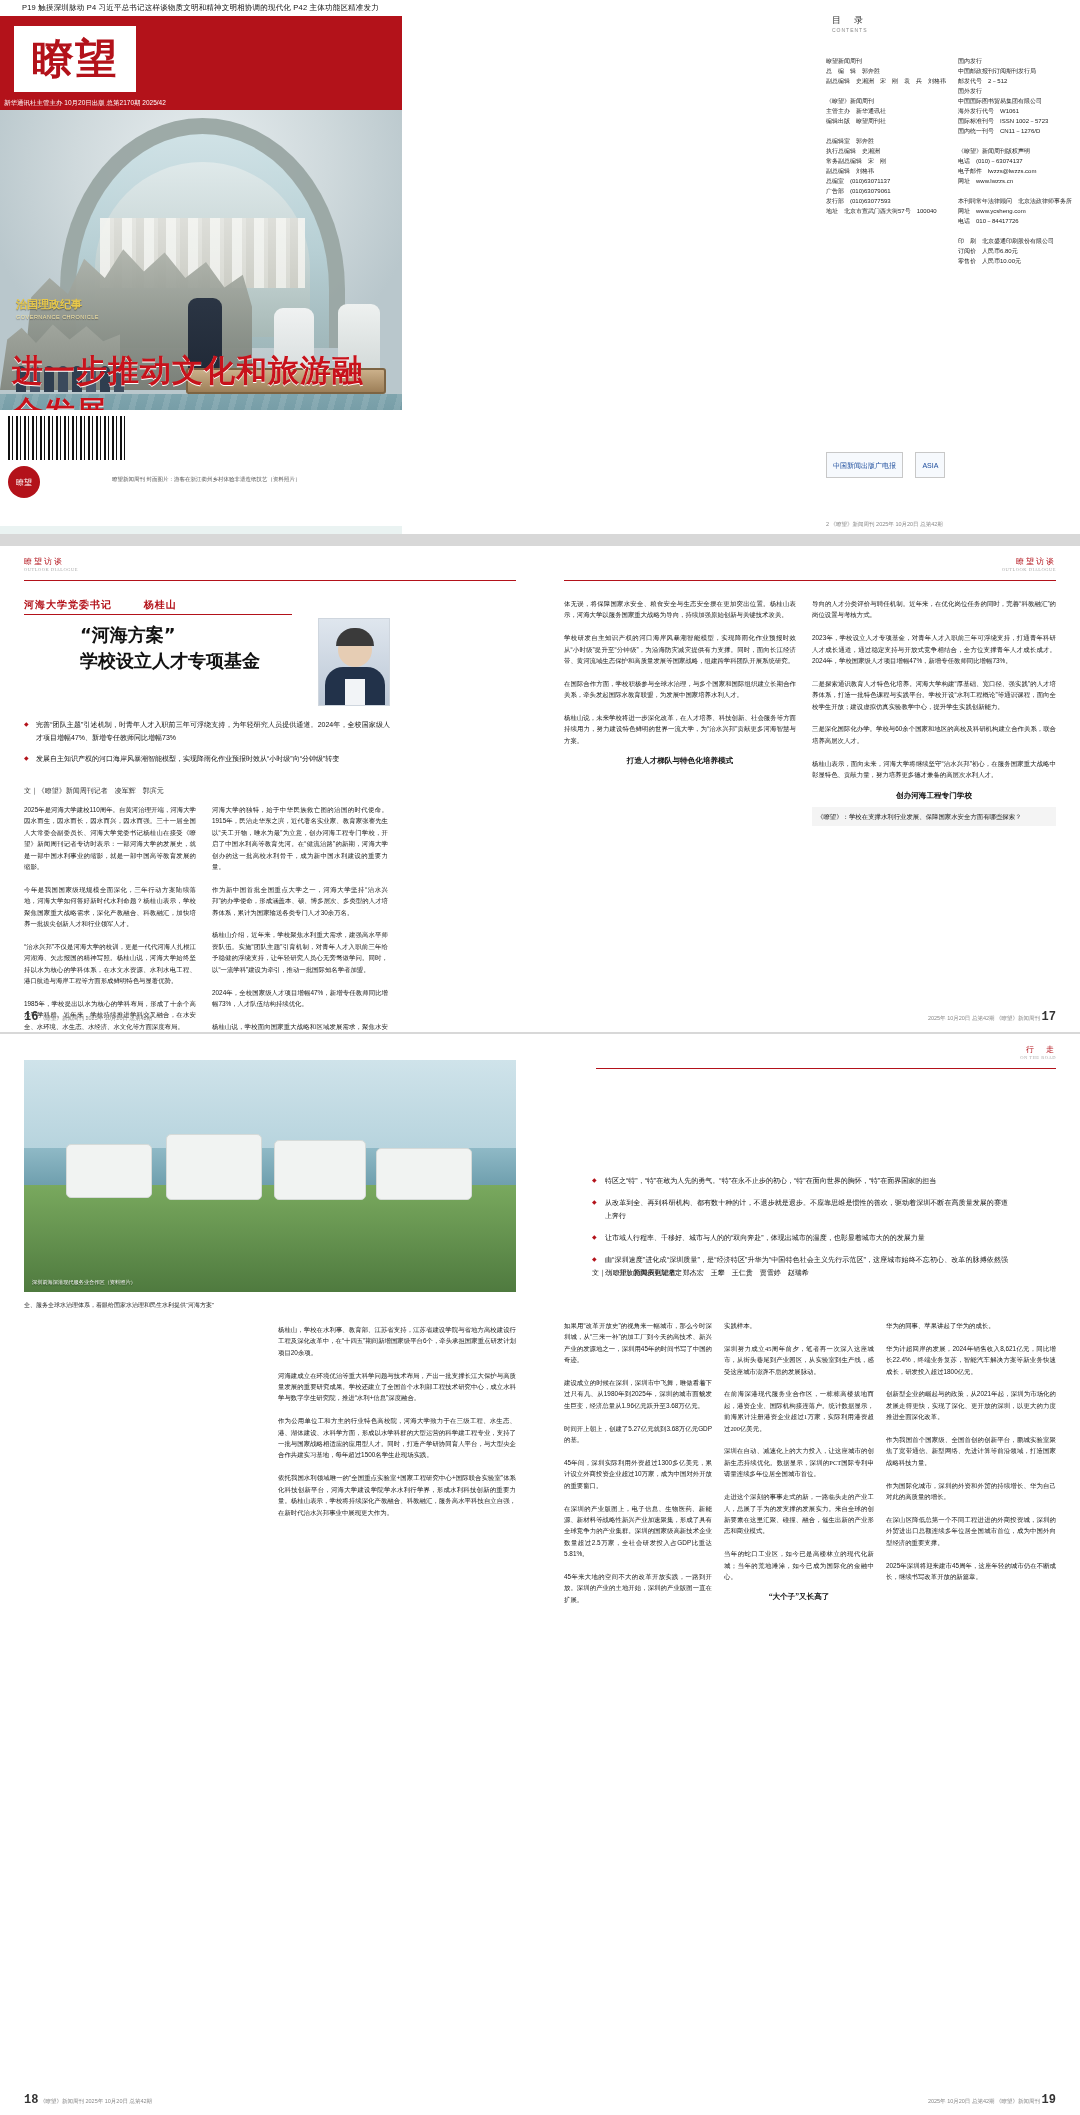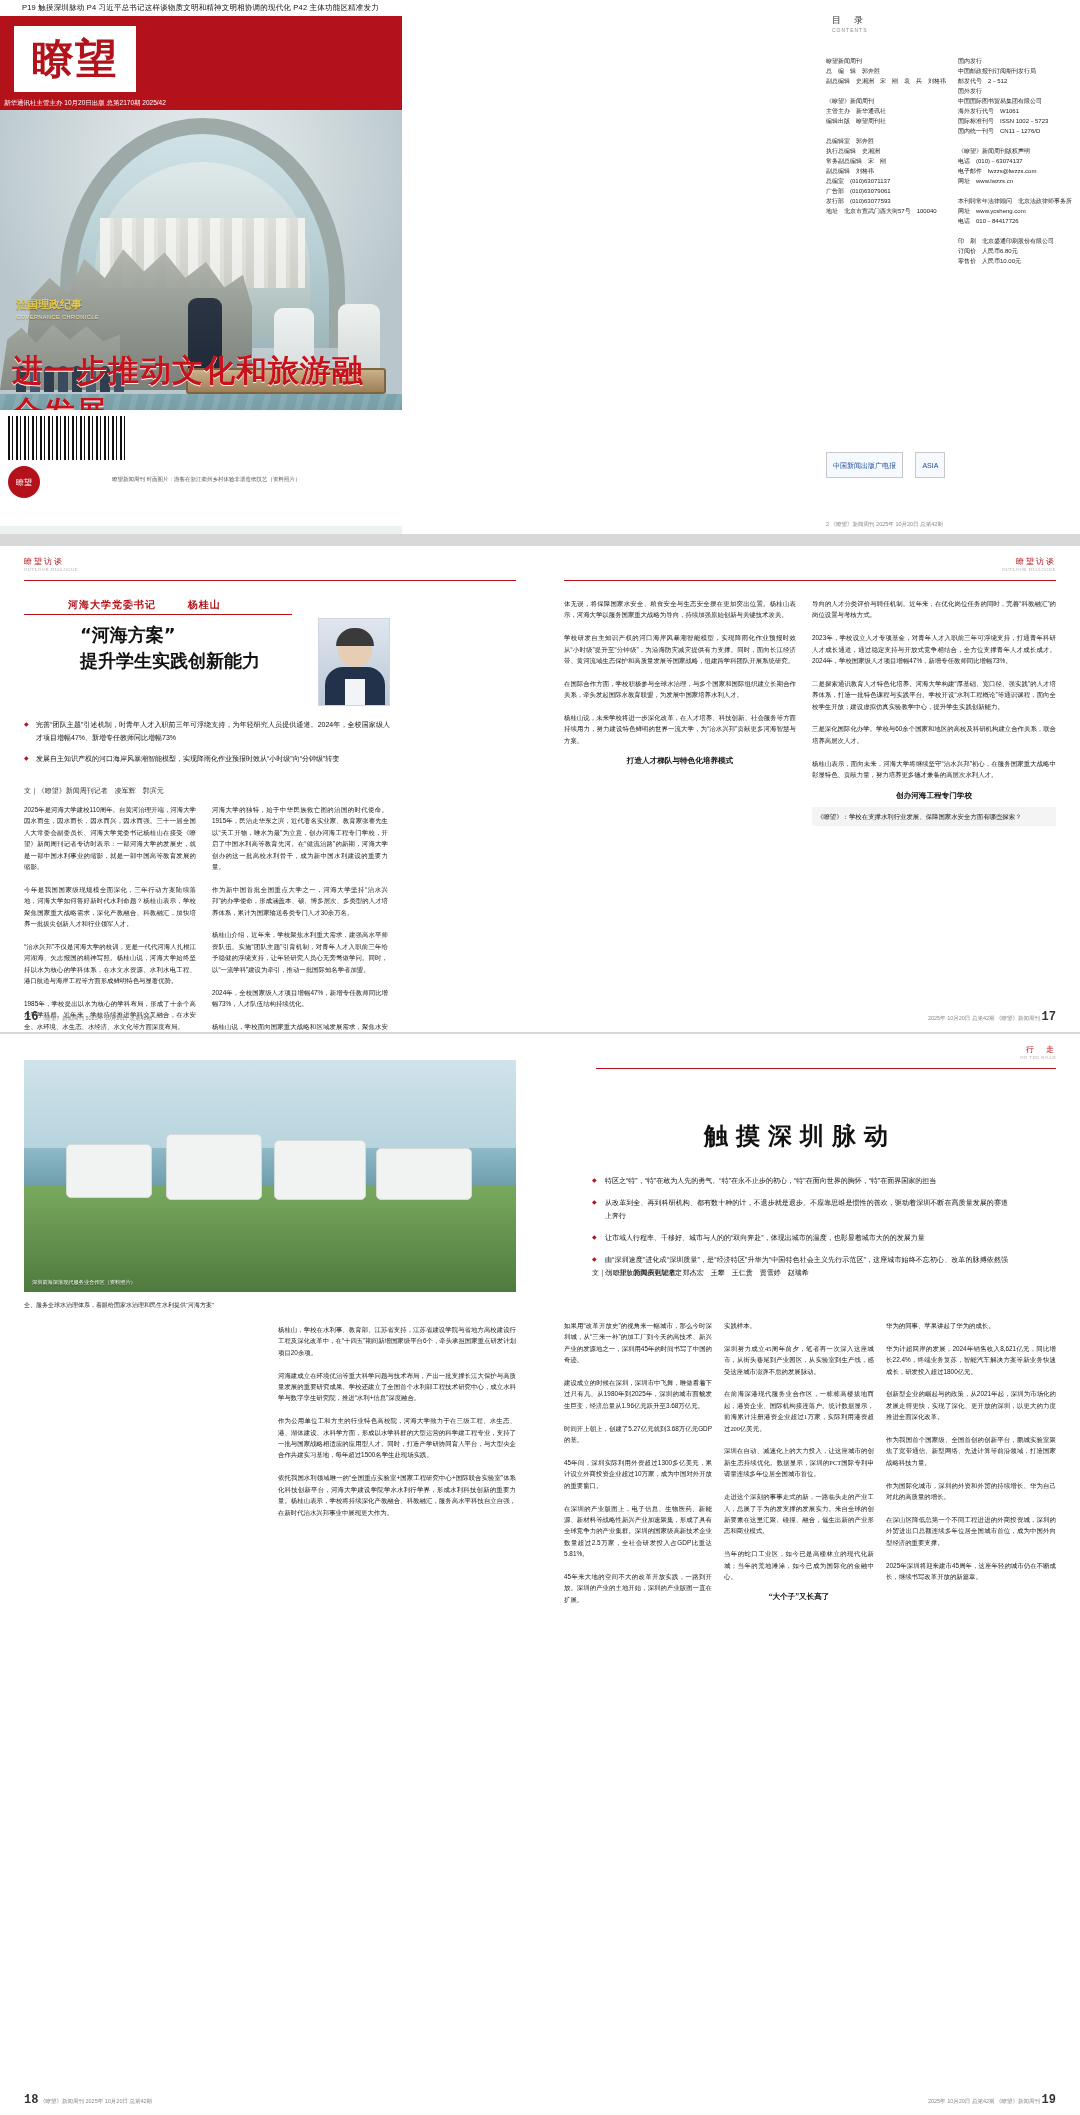--- a/index.html
+++ b/index.html
@@ -138,21 +138,21 @@
   .asia-logos { position:absolute; left:424px; top:452px; width:180px; height:40px; }
   .asia-logos .l { display:inline-block; height:26px; margin-right:8px; padding:2px 6px;
     border:1px solid #c8c8c8; font-size:7px; color:#1a4b9c; line-height:22px; background:#f6f9fd;}
   .page-foot { position:absolute; bottom:6px; font-size:5.5px; color:#888; }
 
   
   #spread1 { left:0; top:546px; width:1080px; height:486px; }
   .run-head { position:absolute; top:10px; font-size:8px; color:#b3121a; letter-spacing:2px;font-family:Liberation Serif, serif; }
   .run-head small{ display:block; font-size:4.5px; color:#aaa; letter-spacing:.5px;}
   .hr-red { position:absolute; height:1px; background:#b3121a; }
-  .kicker { position:absolute; left:24px; top:52px; font-size:10px; color:#b3121a; font-weight:bold; letter-spacing:1px;margin-left:44px;}
+  .kicker { position:absolute; left:24px; top:52px; font-size:10px; color:#b3121a; font-weight:bold; letter-spacing:1px;}
   .kicker em{ font-style:normal; margin-left:28px;}
   .k-line{ position:absolute; left:24px; top:68px; width:268px; height:1px; background:#b3121a;}
   .big-title { position:absolute; left:80px; top:76px; width:230px; font-size:18px; font-weight:bold; line-height:26px; color:#111;
     font-family:"DejaVu Sans", sans-serif;}
   .portrait { position:absolute; left:318px; top:72px; width:72px; height:88px;
     background:linear-gradient(#dfe6ee,#bcc8d6); border:1px solid #cfd6de; overflow:hidden;}
   .portrait .head{ position:absolute; left:19px; top:14px; width:34px; height:34px; border-radius:50%; background:#e6cdb4;}
   .portrait .hair{ position:absolute; left:17px; top:9px; width:38px; height:18px; border-radius:19px 19px 0 0; background:#3a3a3a;}
   .portrait .body{ position:absolute; left:6px; bottom:0; width:60px; height:38px; border-radius:18px 18px 0 0; background:#22324a;}
   .portrait .shirt{ position:absolute; left:26px; bottom:0; width:20px; height:26px; background:#f2f4f7;}
@@ -308,21 +308,21 @@
   </div>
   <div class="hr-red" style="left:24px;top:34px;width:492px"></div>
   <div class="hr-red" style="left:564px;top:34px;width:492px"></div>
 
   <div class="kicker">
     <span>河海大学党委书记</span>
     <em>杨桂山</em>
   </div>
   <div class="k-line"></div>
   <div class="big-title" style="white-space:pre-line">“河海方案”
-提升学生实践创新能力</div>
+学校设立人才专项基金</div>
 
   <div class="portrait">
     <div class="body"></div>
       <div class="shirt"></div>
       <div class="head"></div>
       <div class="hair"></div>
   </div>
 
   <div class="bullets">
     <p>完善“团队主题”引述机制，时青年人才入职前三年可浮绕支持，为年轻研究人员提供通道。2024年，全校国家级人才项目增幅47%、新增专任教师同比增幅73%</p>
@@ -399,21 +399,20 @@
     <div class="pb-water"></div>
     <div class="pb-green"></div>
     <div class="pb-b" style="left:42px;  top:84px;  width:86px; height:54px;"></div>
     <div class="pb-b" style="left:142px; top:74px;  width:96px; height:66px;"></div>
     <div class="pb-b" style="left:250px; top:80px;  width:92px; height:60px;"></div>
     <div class="pb-b" style="left:352px; top:88px;  width:96px; height:52px;"></div>
     <div class="pb-cap">深圳前海深港现代服务业合作区（资料照片）</div>
   </div>
   <div class="cap-under" style="left:24px; top:266px; width:492px;">全、服务全球水治理体系，着眼给国家水治理和民生水利提供“河海方案”</div>
 
-  <div class="sz-title">触摸深圳脉动</div>
   <div class="sz-bullets">
     <p>特区之“特”，“特”在敢为人先的勇气。“特”在永不止步的初心，“特”在面向世界的胸怀，“特”在面界国家的担当</p>
     <p>从改革到全、再到科研机构、都有数十种的计，不退步就是退步。不应靠思维是惯性的善欢，驱动着深圳不断在高质量发展的赛道上奔行</p>
     <p>让市域人行程率、千移好、城市与人的的“双向奔赴”，体现出城市的温度，也彰显着城市大的的发展力量</p>
     <p>由“深圳速度”进化成“深圳质量”，是“经济特区”升华为“中国特色社会主义先行示范区”，这座城市始终不忘初心、改革的脉搏依然强劲，开放的脚步更加坚定</p>
   </div>
   <div class="sz-byline">文｜《瞭望》新闻周刊记者　郑杰宏　王攀　王仁贵　贾雪婷　赵瑞希</div>
 
   <div class="col" style="left:24px; top:290px; width:236px; height:760px;">
     <div style="white-space:pre-line"></div>

